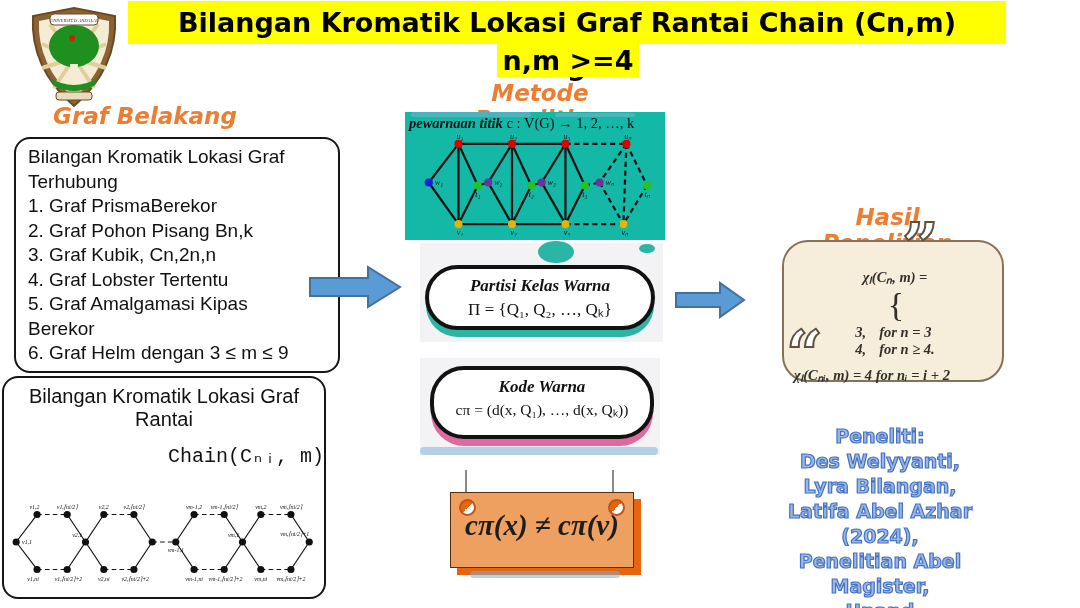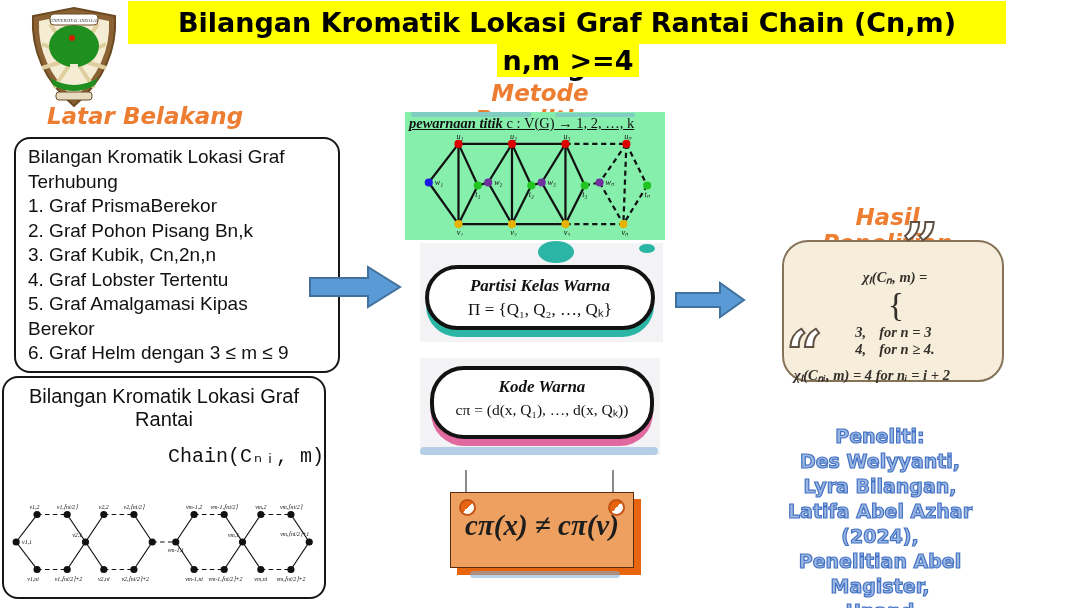--- a/index.html
+++ b/index.html
@@ -20,21 +20,21 @@
             font-size:23px;color:#ED7D31;text-align:center;}
 
   
   .roundbox{background:#fff;border:2.5px solid #161616;border-radius:16px;}
   .box1{left:14px;top:137px;width:300px;height:226px;padding:6px 10px 0 12px;
         font-size:19px;line-height:24.5px;}
   .box2{left:2px;top:376px;width:320px;height:219px;}
   .box2-title{margin-top:7px;text-align:center;font-size:20px;}
   .box2-formula{margin-top:12px;text-align:right;font-family:Liberation Mono, monospace;
                 font-size:20px;}
-  .gpanel{left:405px;top:112px;width:260px;height:128px;background:#86efac;text-decoration:underline;}
+  .gpanel{left:405px;top:112px;width:260px;height:128px;background:#14b8a6;}
   .gcaption{padding:3px 0 0 4px;font-family:"Liberation Serif",serif;font-size:14.5px;white-space:nowrap;}
   .gcaption .it{font-style:italic;font-weight:bold;}
   .smudge{position:absolute;background:rgba(125,175,215,.55);border-radius:4px;}
 
   .pillwrap{position:absolute;background:#f3f3f6;}
   .pill{position:absolute;background:#fff;border:4px solid #121212;border-radius:34px;
         text-align:center;}
   .pill-teal{box-shadow:0 8px 0 -1px #2BB5A5;}
   .pill-pink{box-shadow:0 8px 0 -1px #E06A9F;}
   .pill-title{font-family:"Liberation Serif",serif;font-weight:bold;font-style:italic;
@@ -101,21 +101,21 @@
     <path d="M42 58 L50 58 L49 72 L43 72 Z" fill="#f5ecd4"></path>
     <path d="M22 72 Q46 86 70 72 L66 80 Q46 90 26 80 Z" fill="#1f8f1f"></path>
     <rect x="22" y="8" width="48" height="11" rx="4" fill="#ffffff" stroke="#6b4a22" stroke-width="1"></rect>
     <text x="46" y="16" text-anchor="middle" font-size="4.6" font-style="normal" fill="#333">UNIVERSITAS ANDALAS</text>
     <rect x="28" y="86" width="36" height="8" rx="3" fill="#e8dcc0" stroke="#6b4a22" stroke-width="1"></rect>
   </svg>
 
   <div class="abs title-l1">Bilangan Kromatik Lokasi Graf Rantai Chain (Cn,m) dengan</div>
   <div class="abs title-l2">n,m &gt;=4</div>
 
-  <div class="abs oheading" style="left:40px;top:103px;width:210px">Latar Belakang</div>
+  <div class="abs oheading" style="left:40px;top:103px;width:210px">Graf Belakang</div>
 
   <div class="abs roundbox box1">
     <div>
         <div>Bilangan Kromatik Lokasi Graf</div>
         <div>Terhubung</div>
         <div>1. Graf PrismaBerekor</div>
         <div>2. Graf Pohon Pisang Bn,k</div>
         <div>3. Graf Kubik, Cn,2n,n</div>
         <div>4. Graf Lobster Tertentu</div>
         <div>5. Graf Amalgamasi Kipas</div>

